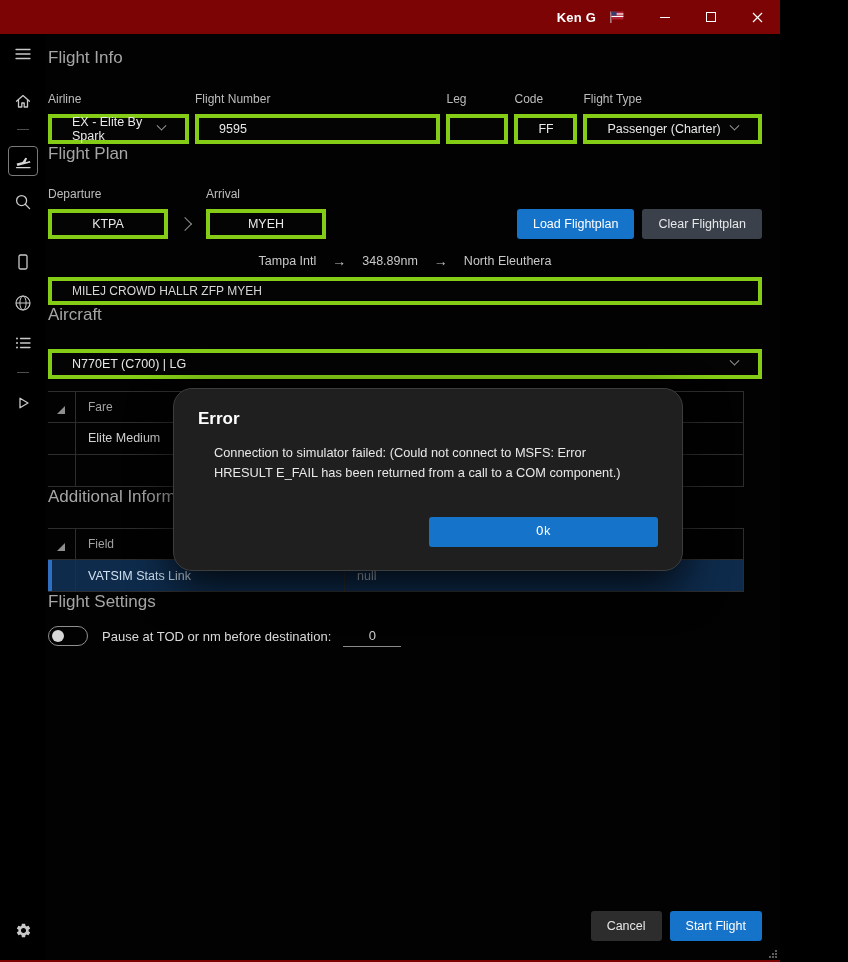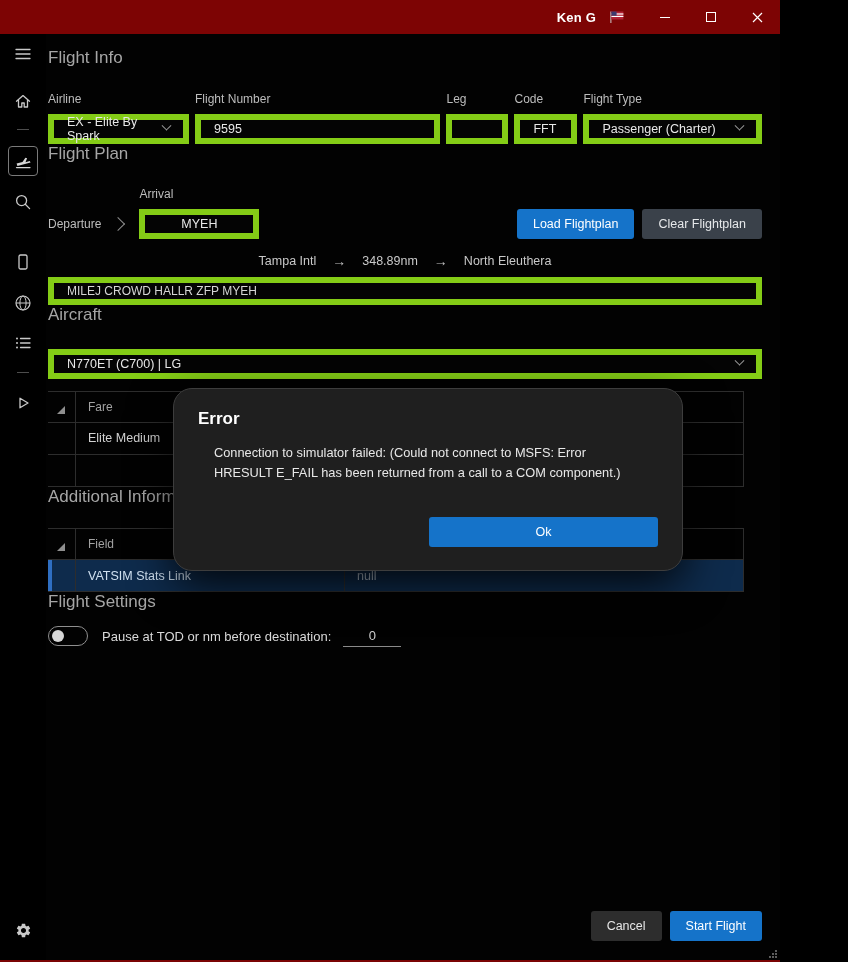--- a/index.html
+++ b/index.html
@@ -26,22 +26,22 @@
   .sb-div{position:absolute;left:50%;transform:translateX(-50%);width:12px;height:1px;background:#4d4d4d}
 
   
   .main{position:absolute;left:46px;top:34px;right:0;bottom:0;padding:14px 18px 0 2px;color:#ddd}
   h2.section{font-size:17px;font-weight:400;color:#a6a6a6;margin:0;line-height:1.15}
   .mt34{margin-top:34px}.mt30{margin-top:30px}.mt28{margin-top:28px}
 
   .form-row{display:flex;gap:6px;margin-top:24px}
   .field{display:flex;flex-direction:column}
   .field .lbl{font-size:12px;color:#bdbdbd;margin-bottom:8px;line-height:14px}
-  .input,.select{height:30px;background:#040404;border:6px solid #84cc16;color:#e8e8e8;
-                 font-size:12.5px;padding:0 13px;font-family:inherit}
+  .input,.select{height:30px;background:#040404;border:4px solid #84cc16;color:#e8e8e8;
+                 font-size:12.5px;padding:0 20px;font-family:inherit}
   input.input{outline:none}
   .select{display:flex;align-items:center;justify-content:space-between;cursor:default}
   .chev{width:7px;height:7px;border-right:1.4px solid #9a9a9a;border-bottom:1.4px solid #9a9a9a;
         transform:rotate(45deg) translate(-2px,-2px);flex:none;margin-left:8px}
   .w-airline{width:158px}.w-fnum{width:275px}.w-leg{width:62px}.w-code{width:63px}.w-ftype{width:200px}
 
   .fp-row{display:flex;align-items:flex-end;margin-top:24px}
   .w-apt{width:120px;text-align:center}
   .chev-right{width:10px;height:10px;border-top:1.6px solid #8d8d8d;border-right:1.6px solid #8d8d8d;
               transform:rotate(45deg);margin:0 16px 10px 12px}
@@ -90,21 +90,21 @@
   
   .footer{position:absolute;right:18px;bottom:19px;display:flex}
 
   
   .dialog{position:absolute;left:173px;top:388px;width:510px;height:183px;background:#1f1f1f;
           border:1px solid #3d3d3d;border-radius:19px;box-shadow:0 14px 44px rgba(0,0,0,.85);
           padding:20px 24px;z-index:20}
   .dialog h3{margin:0;font-size:17px;color:#fff;font-weight:700}
   .dialog p{margin:14px 16px 0;font-size:12.8px;line-height:1.55;color:#e8e8e8;max-width:466px}
   .dlg-ok{position:absolute;right:24px;bottom:23px;width:229px;height:30px;background:#1573c9;
-          color:#fff;border:none;border-radius:3px;font-size:12.5px;font-family:Liberation Sans, sans-serif}
+          color:#fff;border:none;border-radius:3px;font-size:12.5px;font-family:Liberation Mono, monospace}
 
   .grip{position:absolute;right:2px;bottom:3px;width:12px;height:12px;z-index:30}
 </style>
 </head>
 <body>
 
 <div class="window">
 
   <div class="titlebar">
     <div class="tb-drag"></div>
@@ -219,20 +219,21 @@
           <span class="chev"></span>
         </div>
       </div>
     </div>
 
     <h2 class="section mt34">Flight Plan</h2>
 
     <div class="fp-row">
       <div class="field">
         <span class="lbl">Departure</span>
+        <input class="input w-apt" value="KTPA" style="">
       </div>
       <span class="chev-right"></span>
       <div class="field">
         <span class="lbl">Arrival</span>
         <input class="input w-apt" value="MYEH" style="">
       </div>
       <div class="fp-spacer"></div>
       <button class="btn btn-primary">Load Flightplan</button>
       <button class="btn btn-slate gap8">Clear Flightplan</button>
     </div>

